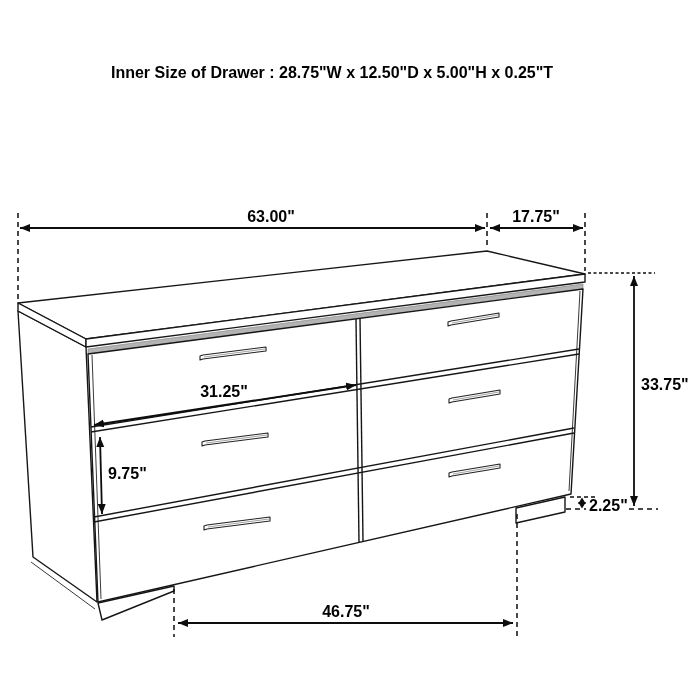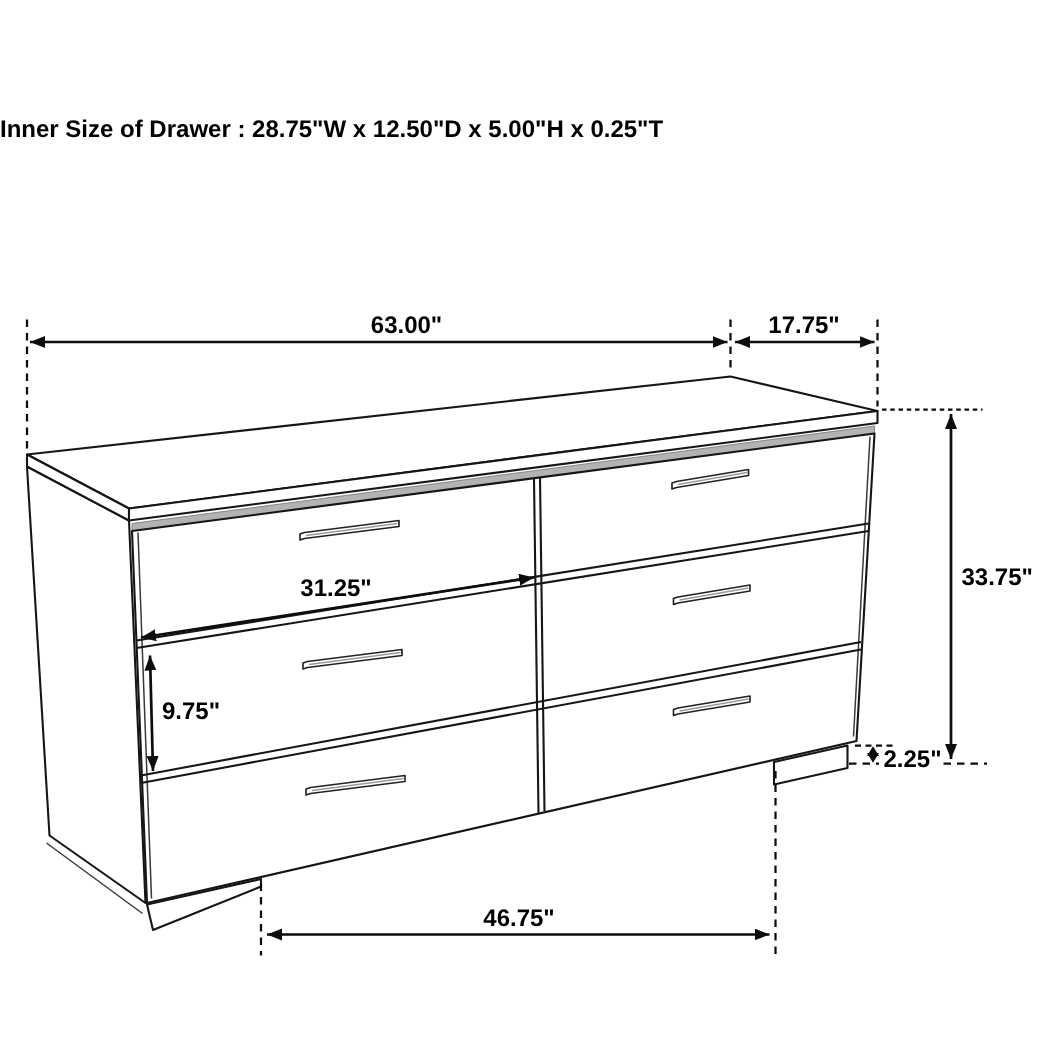--- a/index.html
+++ b/index.html
@@ -1,22 +1,22 @@
 <!DOCTYPE html>
 <html><head>
 <meta charset="utf-8">
 <style>
   html,body{margin:0;padding:0;background:#fff;}
   #stage{
     position:relative;width:700px;height:700px;background:#ffffff;
     font-family:"Liberation Sans",sans-serif;overflow:hidden;
   }
   #title{
-    position:absolute;top:64px;left:0;width:664px;
-    font-size:16px;font-weight:700;color:#000;letter-spacing:0px;white-space:nowrap;margin-top:14px;
+    position:absolute;top:64px;left:0;width:664px;text-align:center;
+    font-size:16px;font-weight:700;color:#000;letter-spacing:0px;white-space:nowrap;
   }
   svg{position:absolute;left:0;top:0;}
   svg text{
     font-family:"Liberation Sans",sans-serif;font-weight:700;
     font-size:16px;fill:#000;
   }
   .ln{stroke:#161616;stroke-width:1.4;fill:none;stroke-linejoin:round;}
   .face{stroke:#161616;stroke-width:1.4;fill:#ffffff;stroke-linejoin:round;}
   .thin{stroke:#3a3a3a;stroke-width:1;fill:none;}
   .band{fill:#b3b3b3;stroke:#7d7d7d;stroke-width:0.6;}

